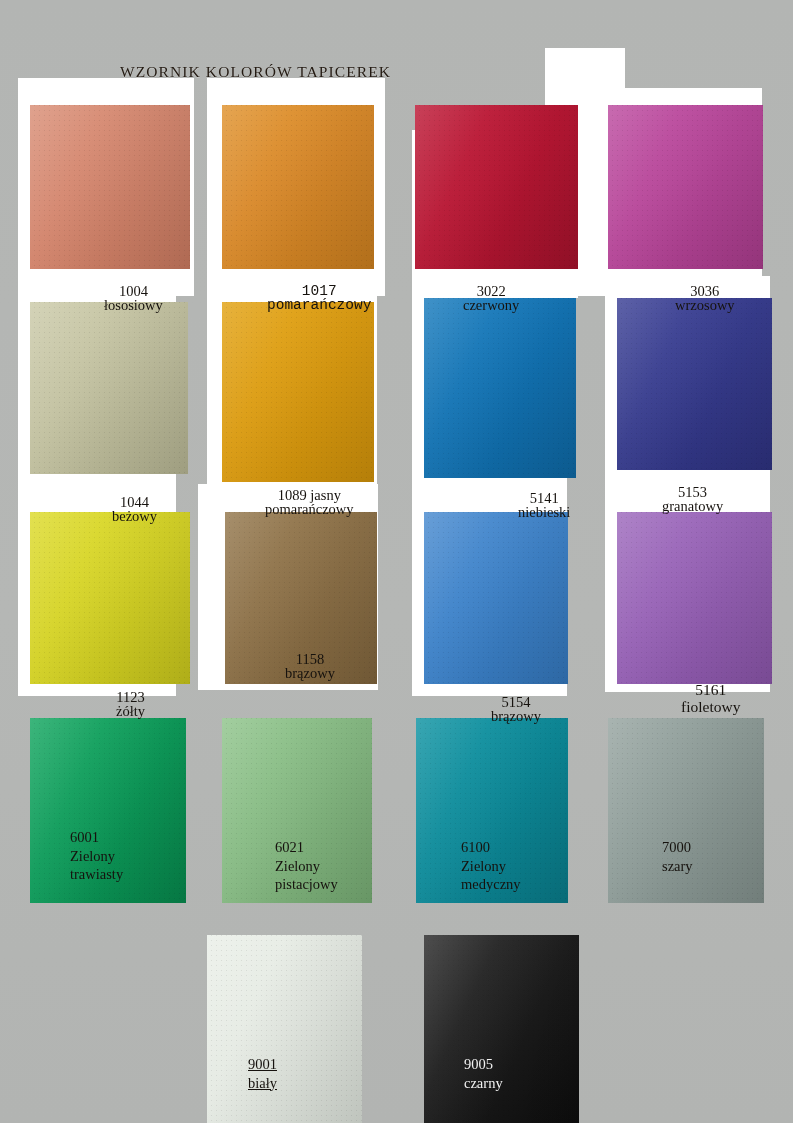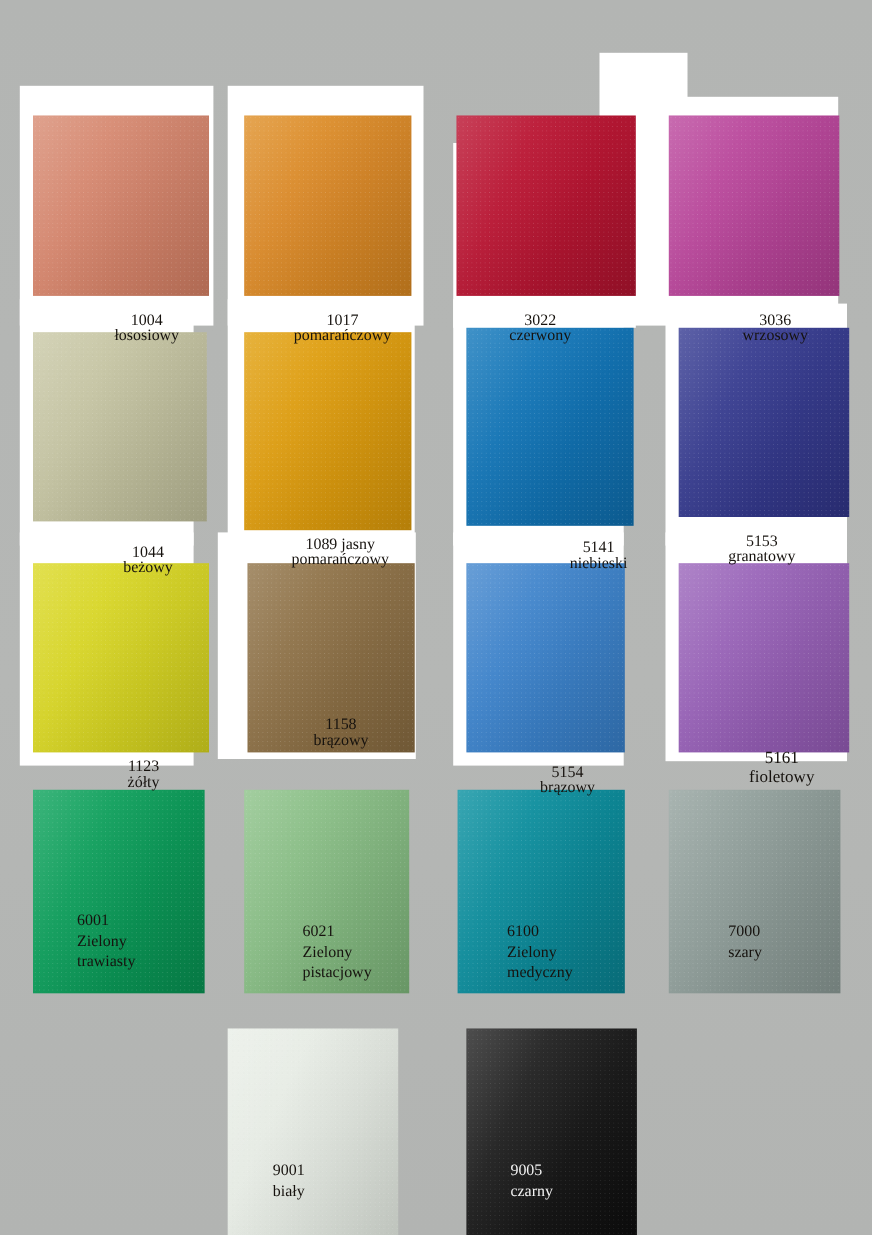--- a/index.html
+++ b/index.html
@@ -110,37 +110,38 @@
   <div class="paper" style="left:18px;  top:272px; width:158px; height:224px;"></div>
   <div class="paper" style="left:207px; top:272px; width:170px; height:224px;"></div>
   <div class="paper" style="left:412px; top:272px; width:155px; height:224px;"></div>
   <div class="paper" style="left:605px; top:276px; width:165px; height:220px;"></div>
 
   <div class="paper" style="left:18px;  top:484px; width:158px; height:212px;"></div>
   <div class="paper" style="left:198px; top:484px; width:180px; height:206px;"></div>
   <div class="paper" style="left:412px; top:484px; width:155px; height:212px;"></div>
   <div class="paper" style="left:605px; top:484px; width:165px; height:208px;"></div>
 
+  <div id="catalog-title">WZORNIK KOLORÓW TAPICEREK</div>
 
   <div class="swatch" style="left:30px; top:105px; width:160px; height:164px;">
     <div class="chip" style="background:linear-gradient(150deg,#d98f77,#d4866e 45%,#c9795f);"></div>
     <div class="sheen"></div>
     <div class="grain"></div>
   </div>
   <div class="label tight" style="left:104px; top:237px;">
     <span class="l1">1004</span>
     <span class="l2">łososiowy</span>
   </div>
 
   <div class="swatch" style="left:222px; top:105px; width:152px; height:164px;">
     <div class="chip" style="background:linear-gradient(150deg,#e0932f,#d9892a 45%,#cb7f1f);"></div>
     <div class="sheen"></div>
     <div class="grain"></div>
   </div>
-  <div class="label tight" style="left:267px; top:237px;">
+  <div class="label tight" style="left:267px; top:237px;font-family:Liberation Mono, monospace;">
     <span class="l1">1017</span>
     <span class="l2">pomarańczowy</span>
   </div>
 
   <div class="swatch" style="left:415px; top:105px; width:163px; height:164px;">
     <div class="chip" style="background:linear-gradient(150deg,#bd1a37,#b81633 45%,#a5122c);"></div>
     <div class="sheen"></div>
     <div class="grain"></div>
   </div>
   <div class="label tight" style="left:463px; top:237px;">
@@ -280,21 +281,21 @@
     <span>7000</span>
     <span>szary</span>
     <span></span>
   </div>
 
   <div class="swatch" style="left:207px; top:935px; width:155px; height:188px;">
     <div class="chip" style="background:linear-gradient(135deg,#eaefe8,#e5eae3 50%,#dbe1d9);"></div>
     <div class="sheen"></div>
     <div class="grain"></div>
   </div>
-  <div class="label block" style="left:248px; top:1055px;">
+  <div class="label block" style="left:248px; top:1055px;text-decoration:underline;">
     <span>9001</span>
     <span>biały</span>
   </div>
 
   <div class="swatch" style="left:424px; top:935px; width:155px; height:188px;">
     <div class="chip" style="background:linear-gradient(135deg,#2a2a2a,#1e1e1e 45%,#0d0d0d);"></div>
     <div class="sheen"></div>
     <div class="grain" style="opacity:.35;"></div>
   </div>
   <div class="label block light" style="left:464px; top:1055px;">

